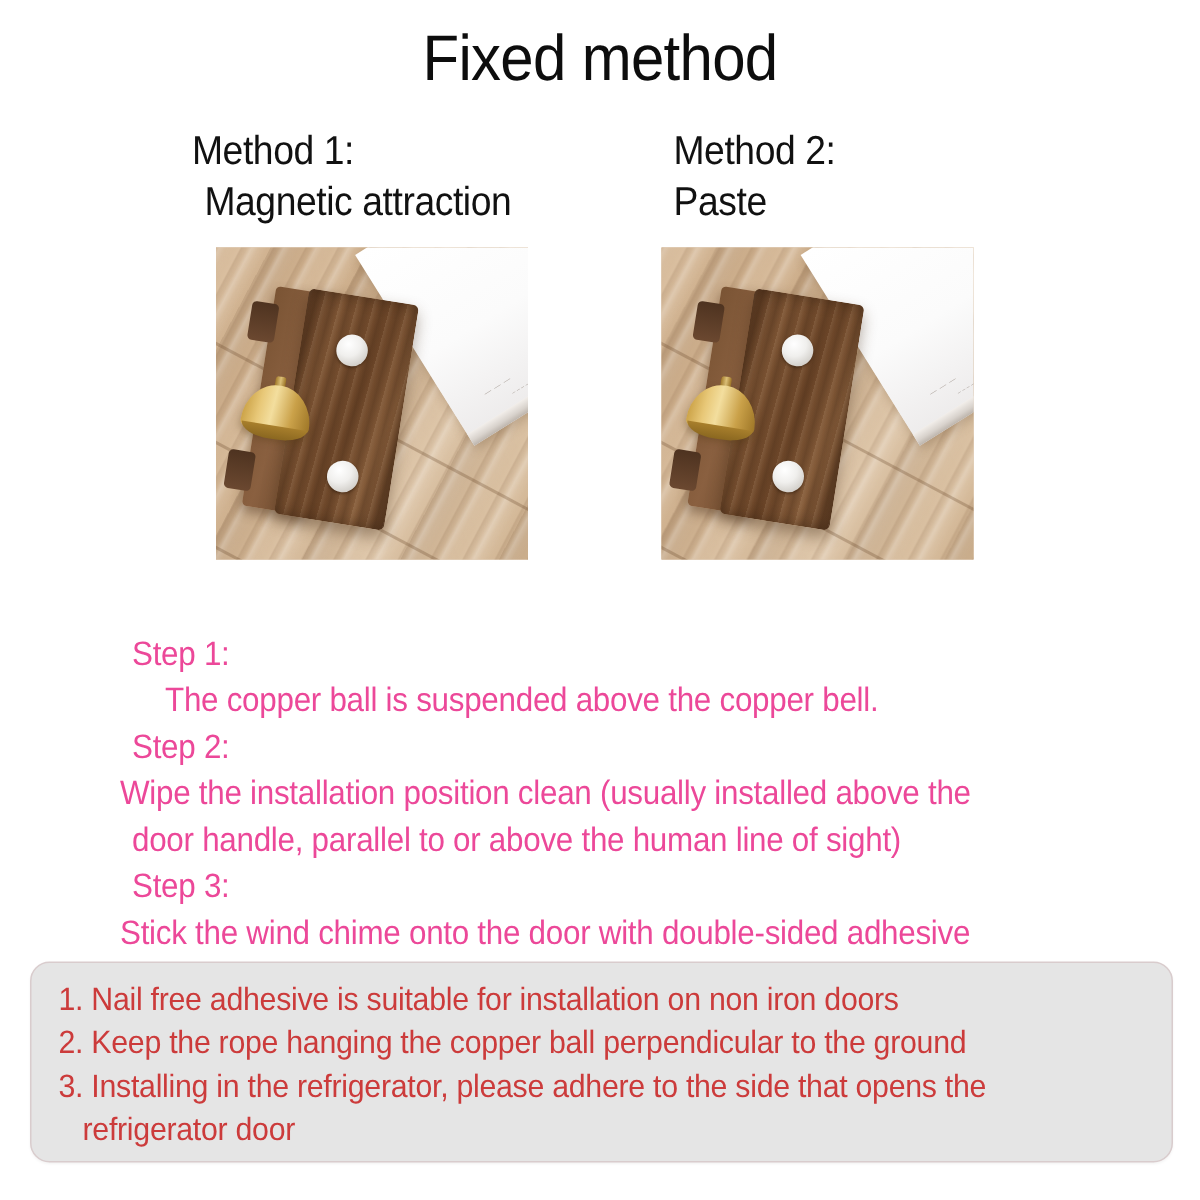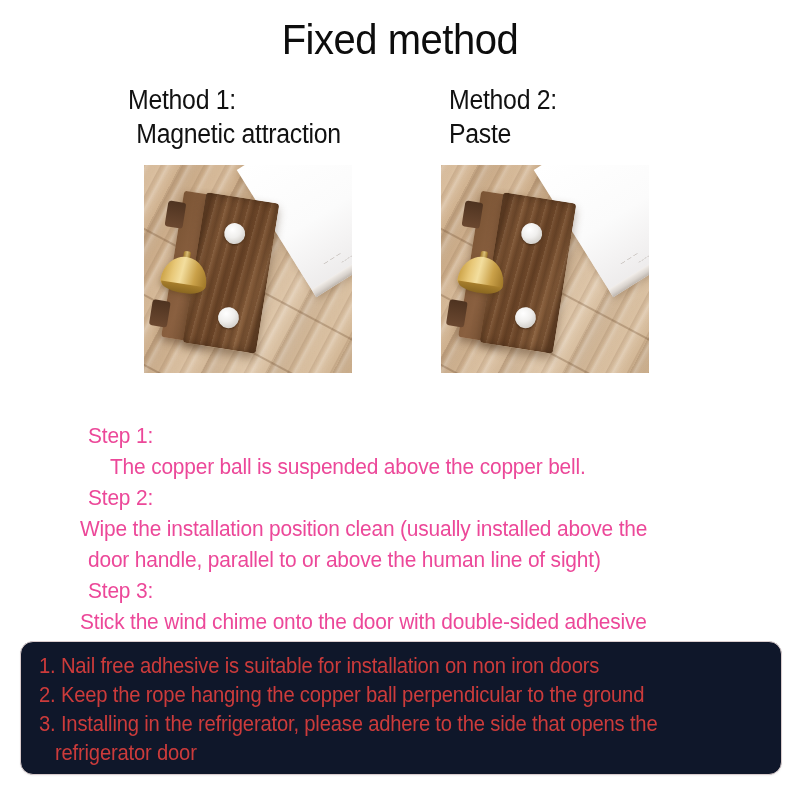--- a/index.html
+++ b/index.html
@@ -262,21 +262,21 @@
   
   .notice {
     position: absolute;
     left: 20px;
     top: 641px;
     width: 762px;
     height: 134px;
     box-sizing: border-box;
     border: 1.6px solid #d9cccd;
     border-radius: 13px;
-    background: #0f172a;
+    background: #e5e5e5;
     box-shadow: 0 1px 2px rgba(0,0,0,0.05);
     padding: 10px 14px 0 18px;
   }
   .notice-line {
     display: block;
     font-size: 21.5px;
     line-height: 29px;
     letter-spacing: -0.2px;
     color: #cc3b3b;
     transform: scaleX(0.94);

